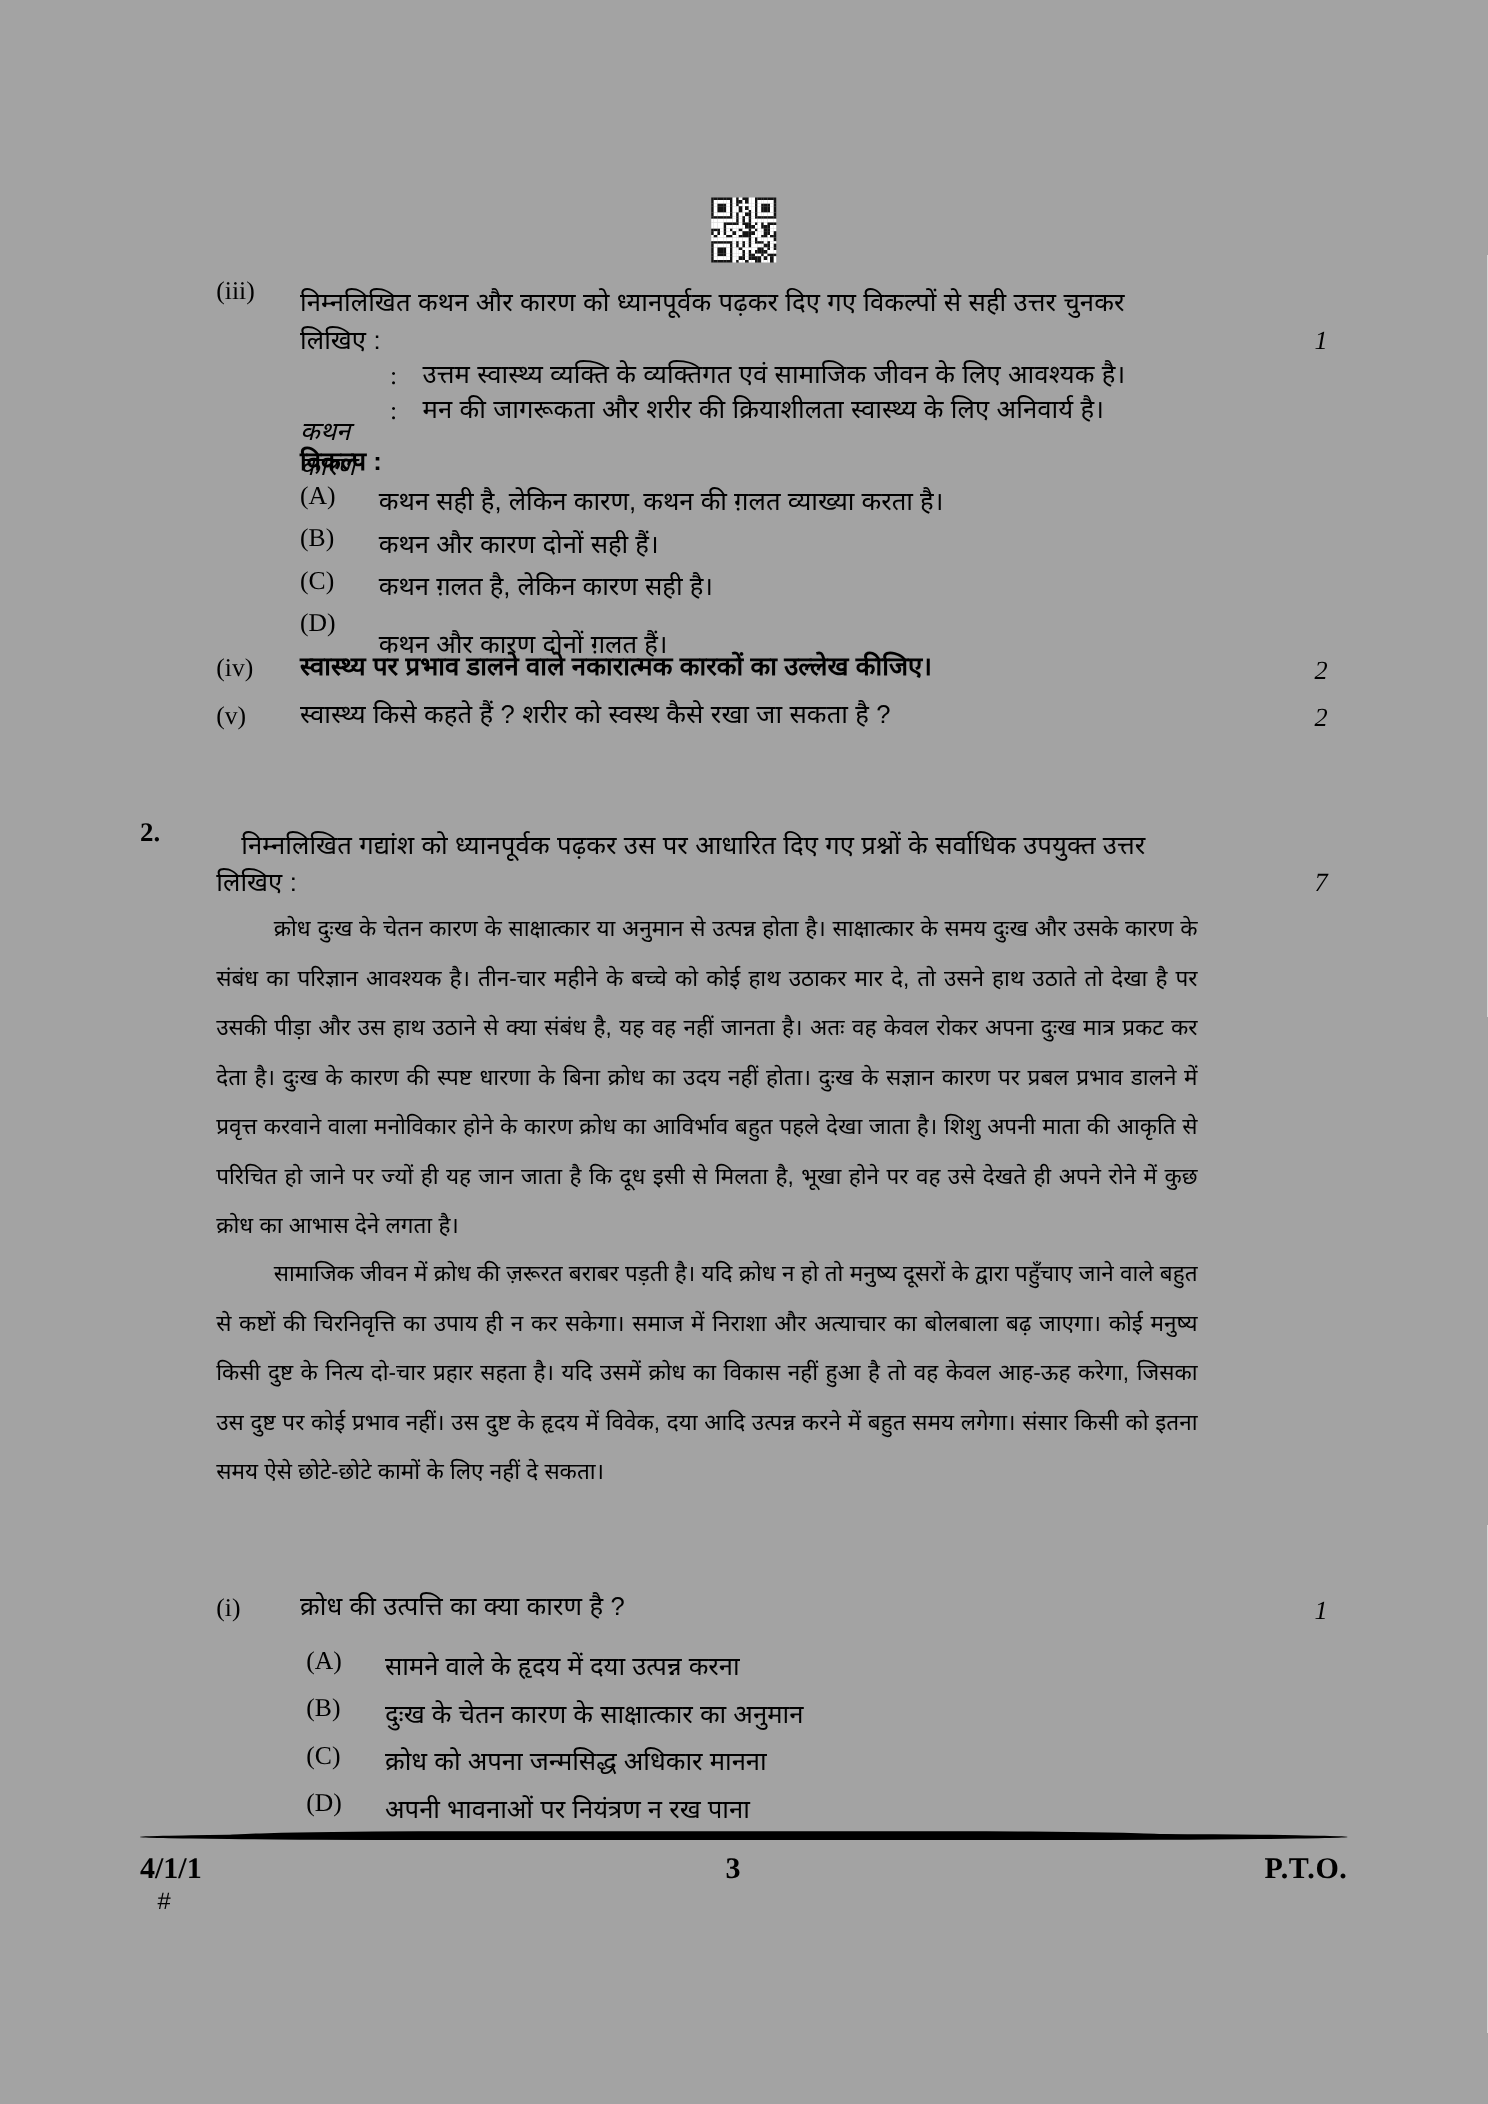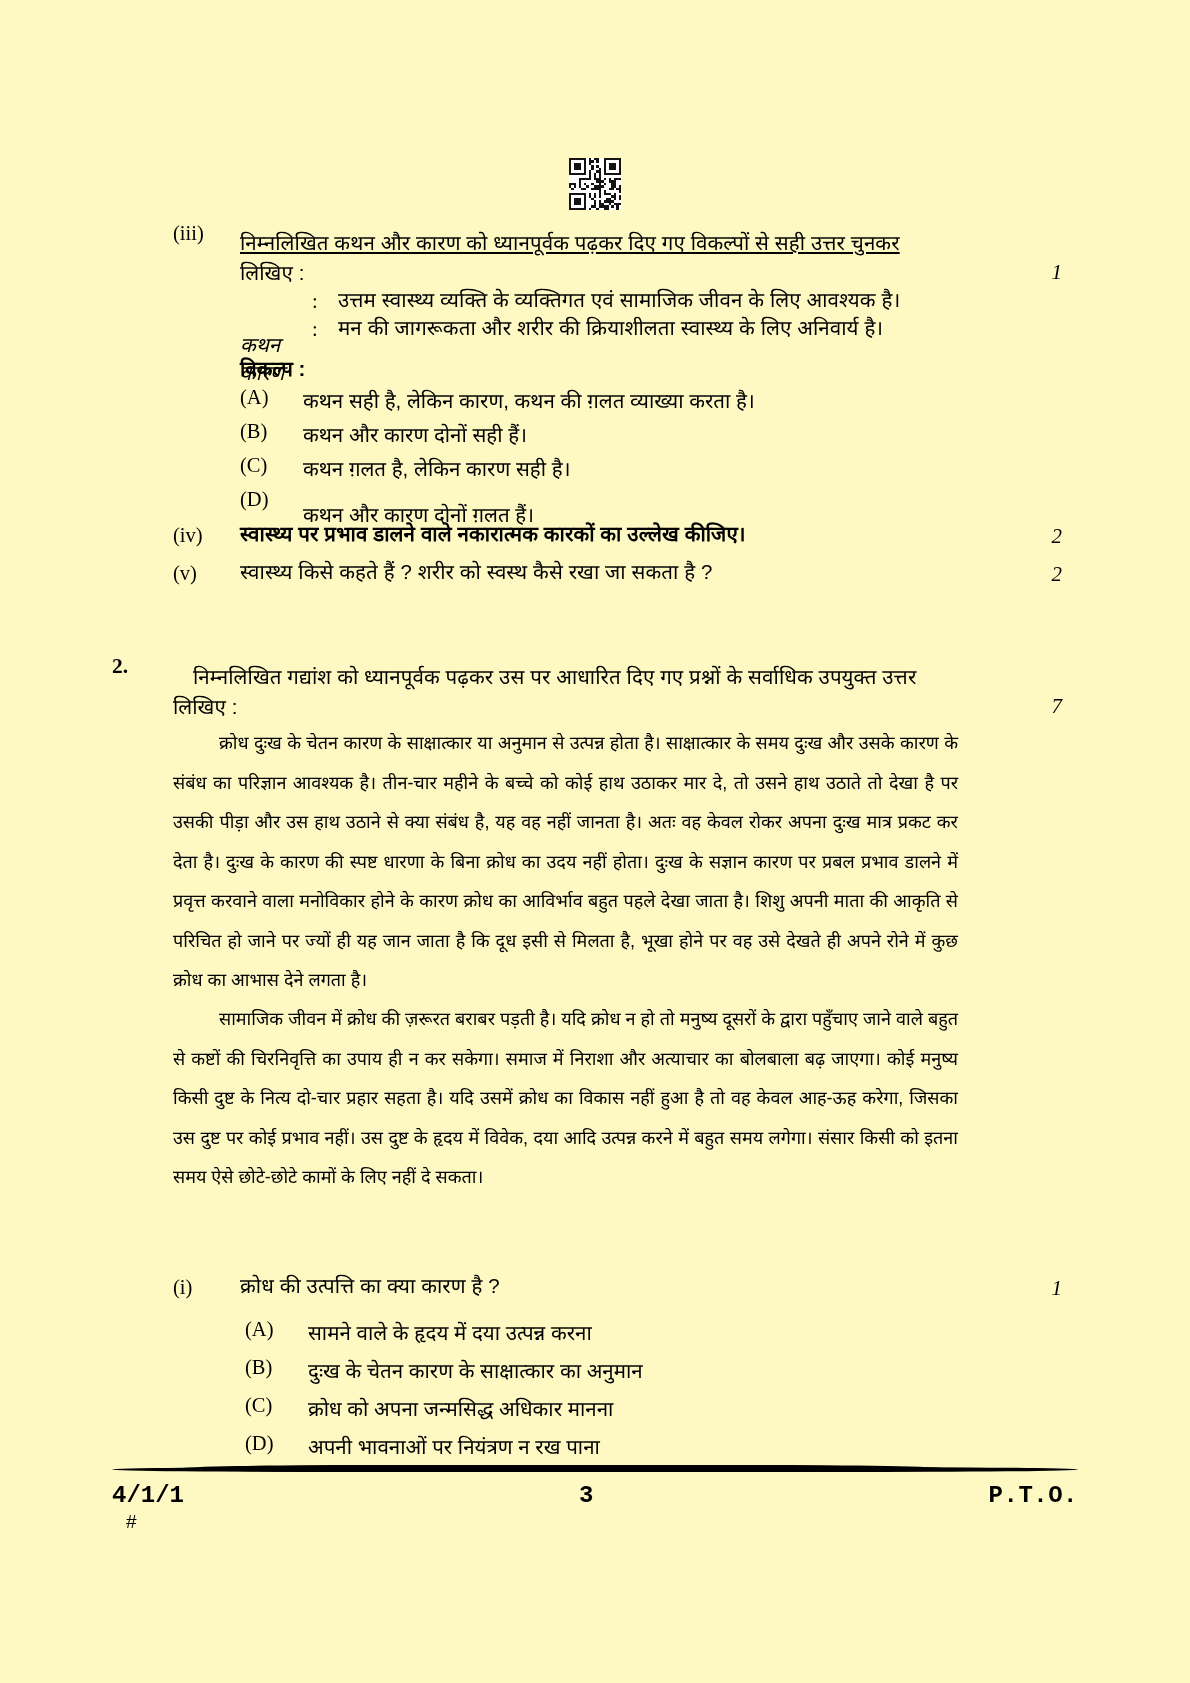--- a/index.html
+++ b/index.html
@@ -8,21 +8,21 @@
     background: #ffffff;
   }
   body {
     font-family: "Liberation Serif", "DejaVu Serif", serif;
     color: #000000;
   }
   .page {
     position: relative;
     width: 1190px;
     height: 1683px;
-    background: #fef9c3;
+    background: #a3a3a3;
     overflow: hidden;
   }
 
   
   .qr-wrap {
     position: absolute;
     top: 158px;
     left: 0;
     width: 1190px;
     display: flex;
@@ -123,21 +123,21 @@
     border-radius: 50%/100%;
   }
   .footer {
     position: absolute;
     top: 1482px;
     left: 112px;
     width: 966px;
     display: flex;
     align-items: baseline;
     justify-content: space-between;
-    font-family: Liberation Mono, monospace;
+    font-family: Liberation Serif, serif;
     font-weight: bold;
     font-size: 24px;
   }
   .footer .code { letter-spacing: 0px; }
   .footer .pageno { font-size: 24px; }
   .footer .pto { letter-spacing: 0.5px; }
   .hashmark {
     position: absolute;
     left: 126px;
     top: 1511px;
@@ -591,21 +591,21 @@
         <i></i>
         <i></i>
         <i></i>
         <i class="on"></i>
         <i></i>
       </div>
   </div>
 
   <div class="blk" style="left:0;top:222px;width:1190px;">
     <span class="rn" style="left:173px;top:0;">(iii)</span>
-    <div class="hin" style="position:absolute;left:240px;top:0;width:715px;line-height:41px;text-decoration:underline;">निम्नलिखित कथन और कारण को ध्यानपूर्वक पढ़कर दिए गए विकल्पों से सही उत्तर चुनकर</div>
+    <div class="hin" style="position:absolute;left:240px;top:0;width:715px;line-height:41px;">निम्नलिखित कथन और कारण को ध्यानपूर्वक पढ़कर दिए गए विकल्पों से सही उत्तर चुनकर</div>
     <div class="hin" style="position:absolute;left:240px;top:41px;">लिखिए :</div>
     <span class="marks" style="top:38px;">1</span>
   </div>
 
   <div class="blk" style="left:0;top:290px;width:1190px;">
     <span class="ital-lbl" style="position:absolute;left:240px;top:0;">कथन</span>
     <span class="rn" style="left:312px;top:0;">:</span>
     <span class="hin" style="position:absolute;left:338px;top:0;">उत्तम स्वास्थ्य व्यक्ति के व्यक्तिगत एवं सामाजिक जीवन के लिए आवश्यक है।</span>
 
     <span class="ital-lbl" style="position:absolute;left:240px;top:28px;">कारण</span>

